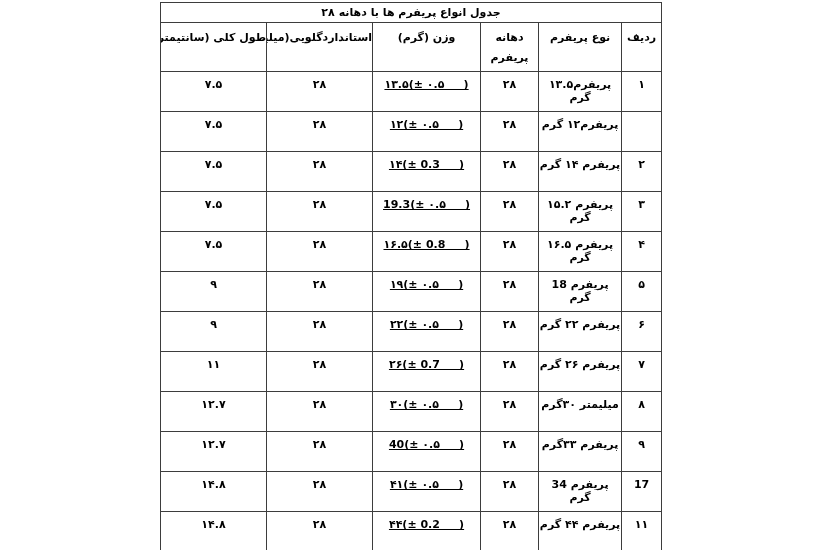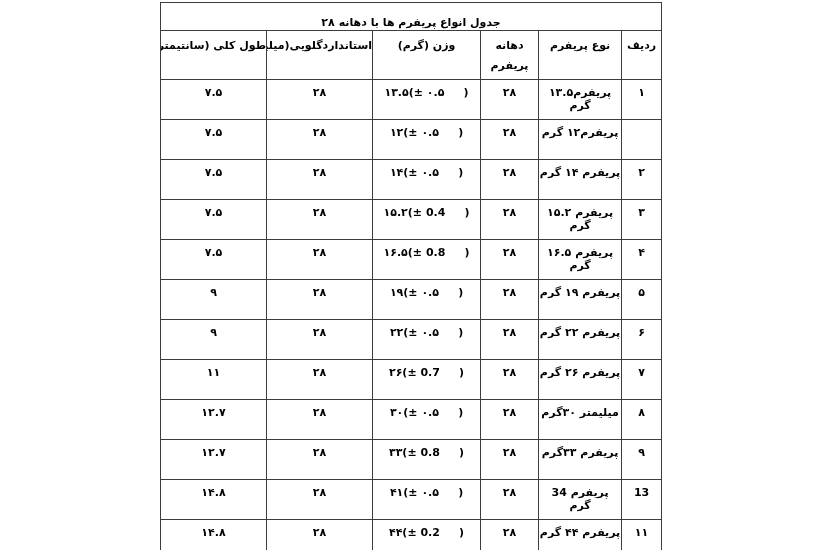--- a/index.html
+++ b/index.html
@@ -24,21 +24,21 @@
     color: #000;
     font-weight: bold;
     font-size: 11px;
     text-align: center;
     vertical-align: top;
     overflow: hidden;
   }
   .title-cell {
     height: 20px;
     line-height: 15px;
-    padding-top: 12px;
+    padding-top: 2px;
     white-space: nowrap;
   }
   .header-row td {
     height: 49px;
     line-height: 20px;
     padding-top: 5px;
   }
   .header-row td.col-type,
   .header-row td.col-radif,
   .header-row td.col-weight,
@@ -46,20 +46,21 @@
   .header-row td.col-length { white-space: nowrap; }
   .data-row td {
     height: 40px;
     line-height: 13px;
     padding-top: 6px;
   }
   td.ltr-cell {
     direction: ltr;
     unicode-bidi: isolate;
     white-space: pre;
+    text-decoration: underline;
   }
 </style>
 </head>
 <body>
 
 <div class="page">
   <table class="preform-table" dir="rtl">
     <colgroup>
       <col style="width:40px">
       <col style="width:83px">
@@ -93,43 +94,43 @@
       <td>پریفرم۱۲ گرم</td>
       <td>۲۸</td>
       <td class="ltr-cell">۱۲(± ۰.۵     )</td>
       <td>۲۸</td>
       <td>۷.۵</td>
     </tr>
     <tr class="data-row">
       <td>۲</td>
       <td>پریفرم ۱۴ گرم</td>
       <td>۲۸</td>
-      <td class="ltr-cell">۱۴(± ۰.۵     )</td>
+      <td class="ltr-cell">۱۴(± 0.3     )</td>
       <td>۲۸</td>
       <td>۷.۵</td>
     </tr>
     <tr class="data-row">
       <td>۳</td>
       <td>پریفرم ۱۵.۲ گرم</td>
       <td>۲۸</td>
-      <td class="ltr-cell">۱۵.۲(± 0.4     )</td>
+      <td class="ltr-cell">19.3(± ۰.۵     )</td>
       <td>۲۸</td>
       <td>۷.۵</td>
     </tr>
     <tr class="data-row">
       <td>۴</td>
       <td>پریفرم ۱۶.۵ گرم</td>
       <td>۲۸</td>
       <td class="ltr-cell">۱۶.۵(± 0.8     )</td>
       <td>۲۸</td>
       <td>۷.۵</td>
     </tr>
     <tr class="data-row">
       <td>۵</td>
-      <td>پریفرم ۱۹ گرم</td>
+      <td>پریفرم 18 گرم</td>
       <td>۲۸</td>
       <td class="ltr-cell">۱۹(± ۰.۵     )</td>
       <td>۲۸</td>
       <td>۹</td>
     </tr>
     <tr class="data-row">
       <td>۶</td>
       <td>پریفرم ۲۲ گرم</td>
       <td>۲۸</td>
       <td class="ltr-cell">۲۲(± ۰.۵     )</td>
@@ -149,26 +150,26 @@
       <td>میلیمتر ۳۰گرم</td>
       <td>۲۸</td>
       <td class="ltr-cell">۳۰(± ۰.۵     )</td>
       <td>۲۸</td>
       <td>۱۲.۷</td>
     </tr>
     <tr class="data-row">
       <td>۹</td>
       <td>پریفرم ۳۳گرم</td>
       <td>۲۸</td>
-      <td class="ltr-cell">۳۳(± 0.8     )</td>
+      <td class="ltr-cell">40(± ۰.۵     )</td>
       <td>۲۸</td>
       <td>۱۲.۷</td>
     </tr>
     <tr class="data-row">
-      <td>13</td>
+      <td>17</td>
       <td>پریفرم 34 گرم</td>
       <td>۲۸</td>
       <td class="ltr-cell">۴۱(± ۰.۵     )</td>
       <td>۲۸</td>
       <td>۱۴.۸</td>
     </tr>
     <tr class="data-row">
       <td>۱۱</td>
       <td>پریفرم ۴۴ گرم</td>
       <td>۲۸</td>

